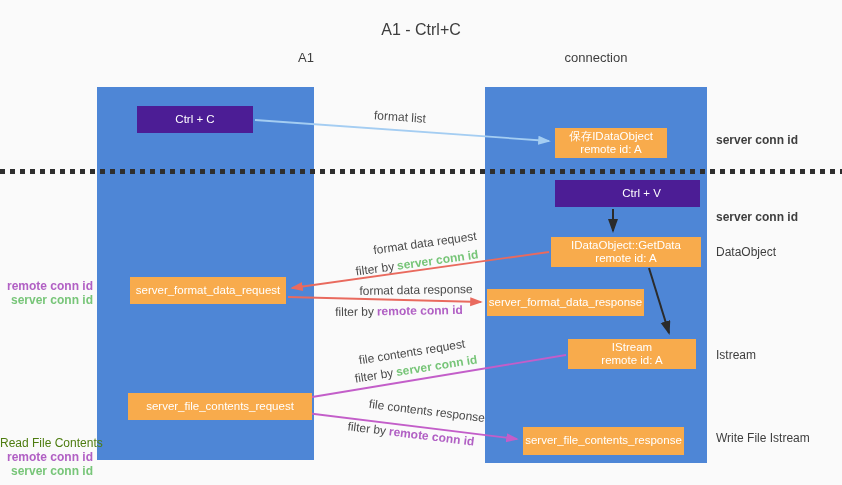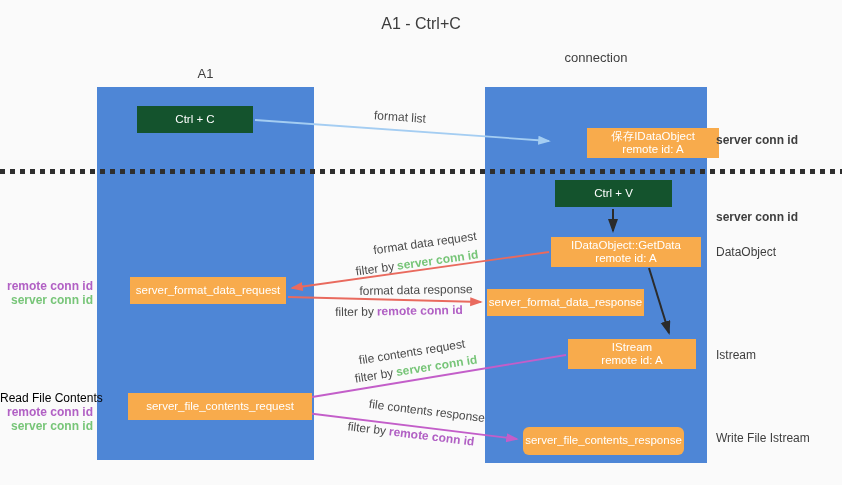--- a/index.html
+++ b/index.html
@@ -1,47 +1,47 @@
 <!DOCTYPE html>
 <html><head>
 <meta charset="utf-8">
 <style>
   html,body{margin:0;padding:0;background:#fafafa;font-family:"Liberation Sans",sans-serif;}
   #canvas{position:relative;width:842px;height:485px;background:#fafafa;overflow:hidden;}
 
-  .title{position:absolute;left:0;top:14px;width:842px;text-align:center;
+  .title{position:absolute;left:0;top:20px;width:842px;text-align:center;
          font-size:16px;line-height:20px;color:#3c3c3c;}
 
   .col-header{position:absolute;text-align:center;font-size:13px;line-height:15px;color:#3e3e3e;}
-  #hdr-a1{left:97px;top:66px;width:217px;}
+  #hdr-a1{left:97px;top:50px;width:217px;text-align:right;}
   #hdr-b1{left:485px;top:50px;width:222px;}
 
   .column{position:absolute;background:#4e86d6;}
   #col-a1{left:97px;top:87px;width:217px;height:373px;}
   #col-b1{left:485px;top:87px;width:222px;height:376px;}
 
   .divider{position:absolute;left:0;top:169px;width:842px;height:5px;
            background:repeating-linear-gradient(to right,#2e2e2e 0 5px,transparent 5px 10px);}
 
   svg.arrows{position:absolute;left:0;top:0;pointer-events:none;}
 
   .node{position:absolute;display:flex;flex-direction:column;align-items:center;justify-content:center;
         color:#fff;font-size:11.5px;line-height:13.5px;text-align:center;white-space:nowrap;}
-  .node.green{background:#14532d;}
+  .node.green{background:#4c1d95;}
   .node.orange{background:#f8ab4c;}
 
   #n-ctrl-c{left:137px;top:106px;width:116px;height:27px;}
-  #n-save{left:587px;top:128px;width:132px;height:30px;}
-  #n-ctrl-v{left:555px;top:180px;width:117px;height:27px;}
+  #n-save{left:555px;top:128px;width:112px;height:30px;}
+  #n-ctrl-v{left:555px;top:180px;width:117px;height:27px;padding-left:28px;}
   #n-getdata{left:551px;top:237px;width:150px;height:30px;}
   #n-fmt-req{left:130px;top:277px;width:156px;height:27px;}
   #n-fmt-resp{left:487px;top:289px;width:157px;height:27px;}
   #n-istream{left:568px;top:339px;width:128px;height:30px;}
   #n-file-req{left:128px;top:393px;width:184px;height:27px;}
-  #n-file-resp{left:523px;top:427px;width:161px;height:28px;border-radius:6px;}
+  #n-file-resp{left:523px;top:427px;width:161px;height:28px;}
 
   .edge-label{position:absolute;font-size:12px;color:#4a4a4a;white-space:nowrap;}
   .edge-label .pre{padding-right:3px;}
   .green-t{color:#77c578;font-weight:bold;}
   .purple-t{color:#b160c4;font-weight:bold;}
 
   .side-label{position:absolute;font-size:12px;color:#3e3e3e;white-space:nowrap;line-height:14px;}
   .side-label.bold{font-weight:bold;}
   .left-group{position:absolute;left:0;width:93px;text-align:right;font-size:12px;line-height:14px;white-space:nowrap;}
 </style>
@@ -150,21 +150,21 @@
   <div class="edge-label" style="left:411px;top:434px;transform:translate(-50%,-50%) rotate(7deg);">
     <span class="pre">filter by</span><span class="purple-t">remote conn id</span>
   </div>
 
   <div class="left-group" style="top:279px;">
     <div class="purple-t">remote conn id</div>
     <div class="green-t">server conn id</div>
   </div>
 
   <div class="left-group" style="top:391px;">
-    <div style="color:#000000;">Read File Contents</div>
+    <div style="color:#4d7c0f;margin-top:45px;">Read File Contents</div>
     <div class="purple-t">remote conn id</div>
     <div class="green-t">server conn id</div>
   </div>
 
   <div class="side-label bold green-t" style="left:716px;top:133px;">server conn id</div>
   <div class="side-label bold green-t" style="left:716px;top:210px;">server conn id</div>
   <div class="side-label" style="left:716px;top:245px;">DataObject</div>
   <div class="side-label" style="left:716px;top:348px;">Istream</div>
   <div class="side-label" style="left:716px;top:431px;">Write File Istream</div>
 

